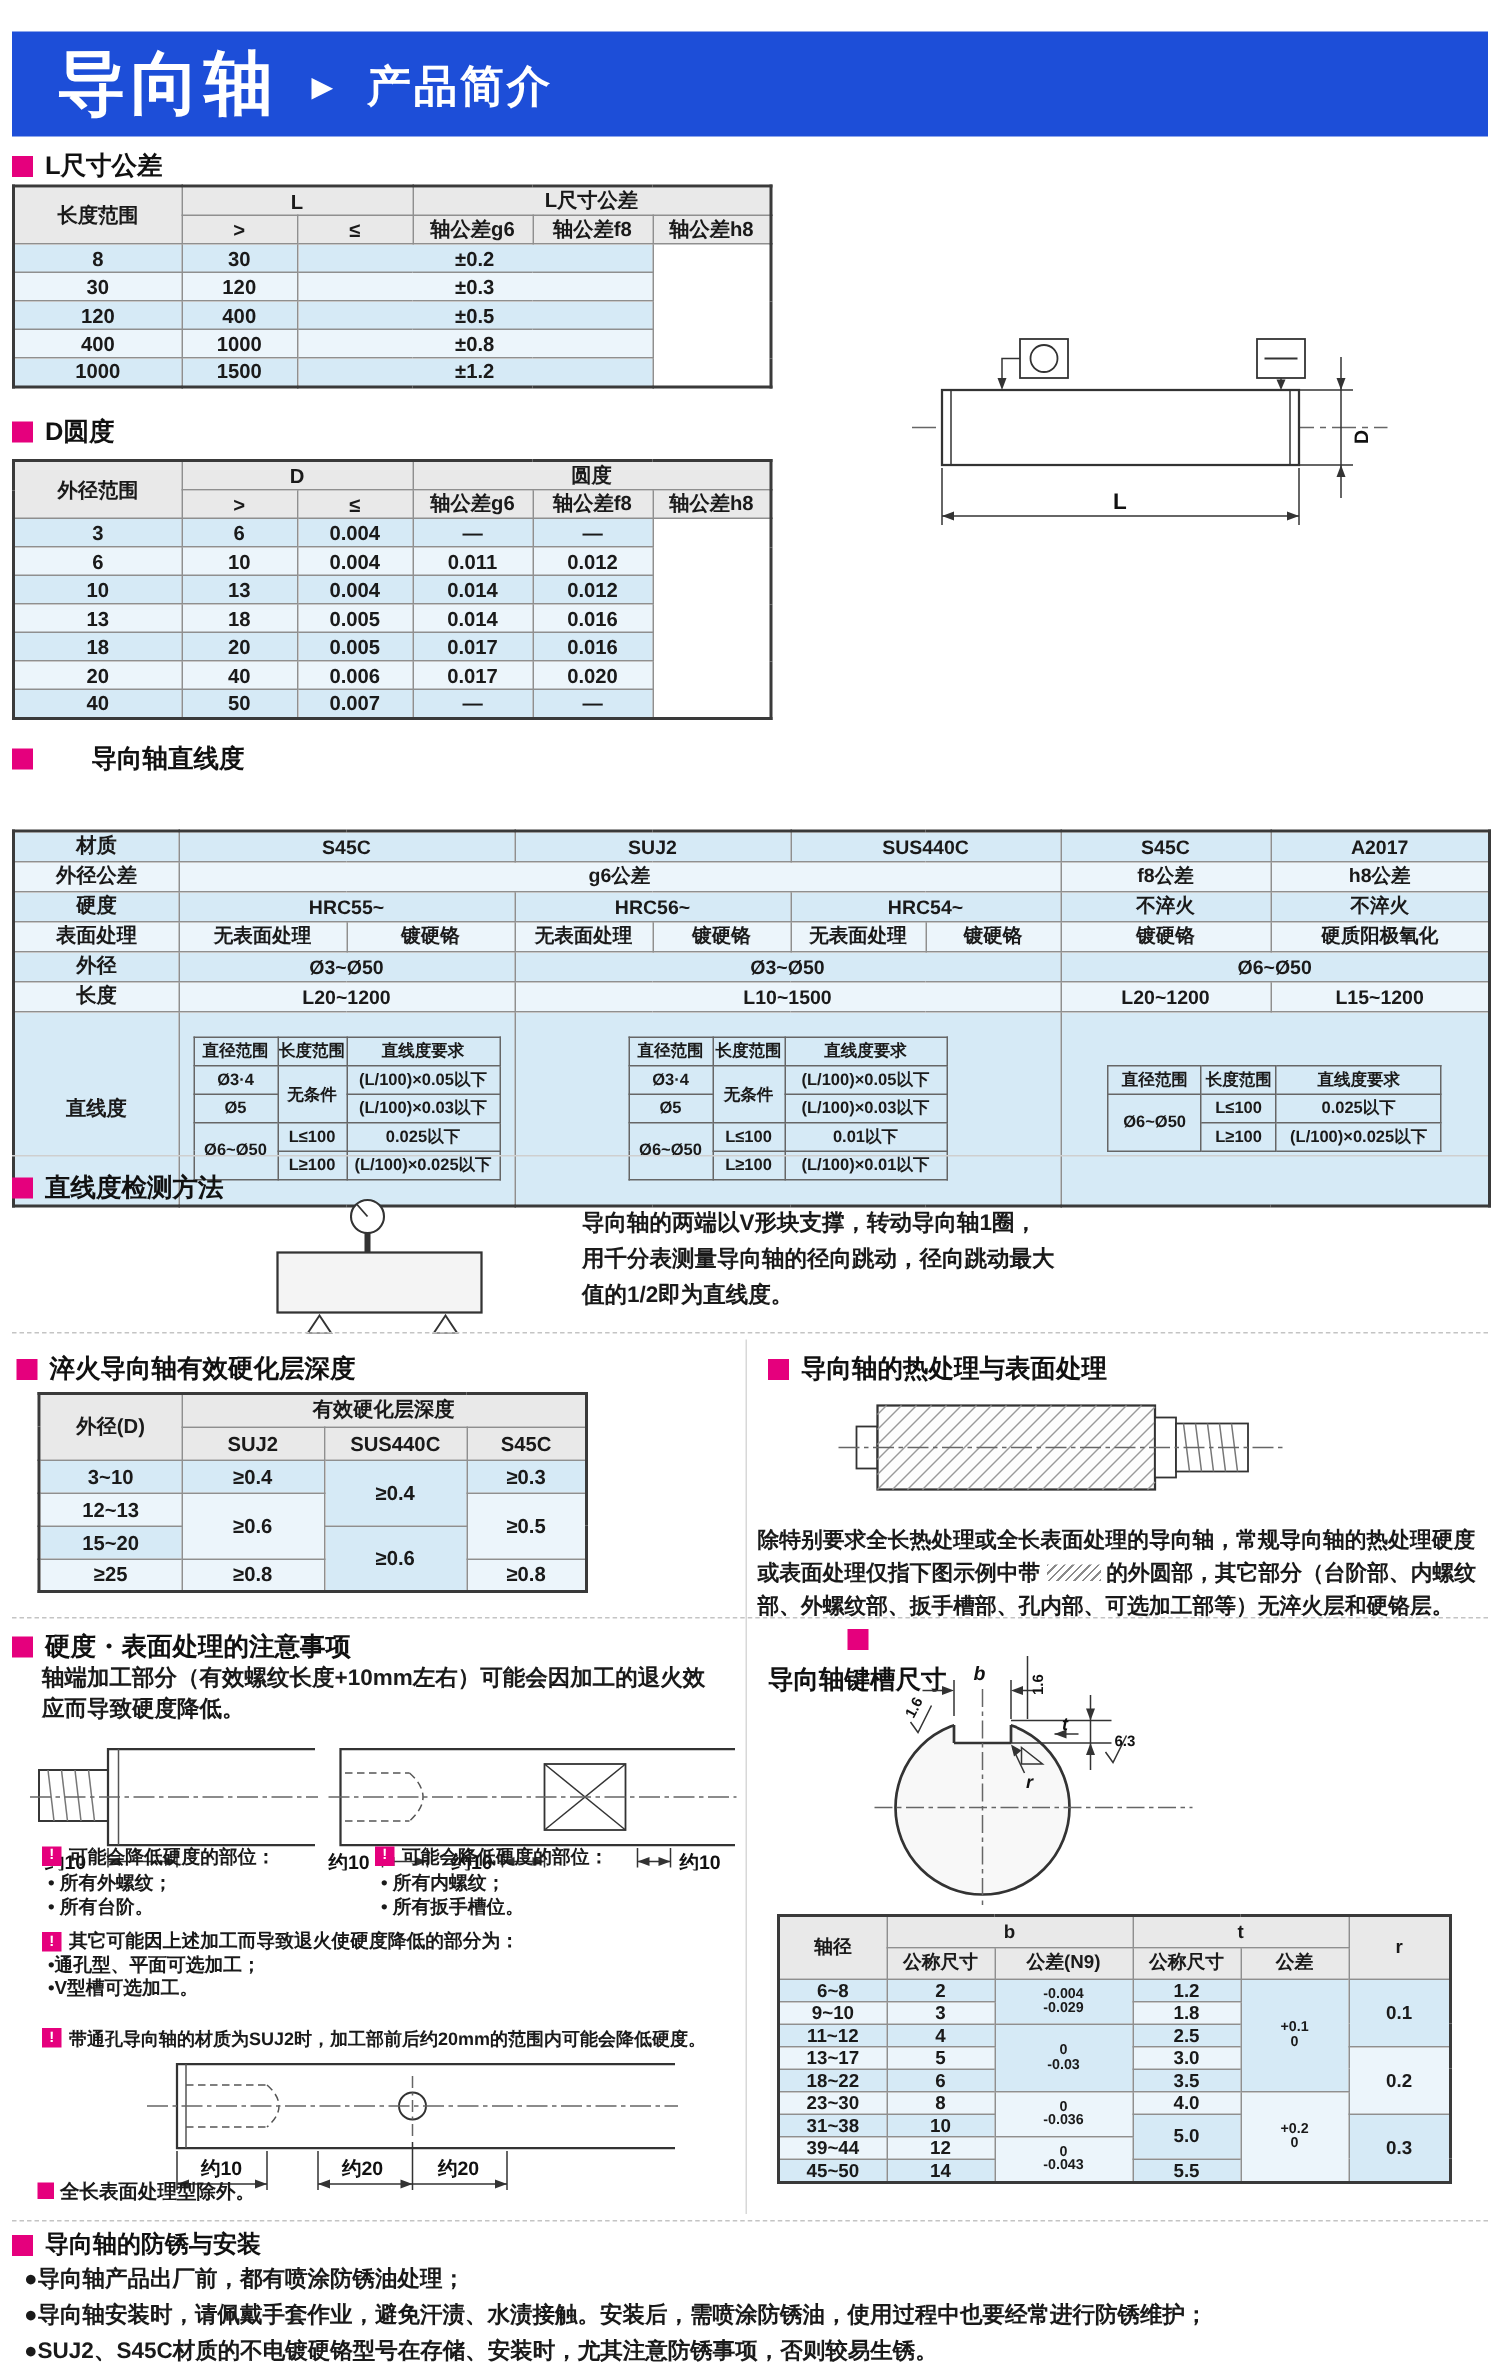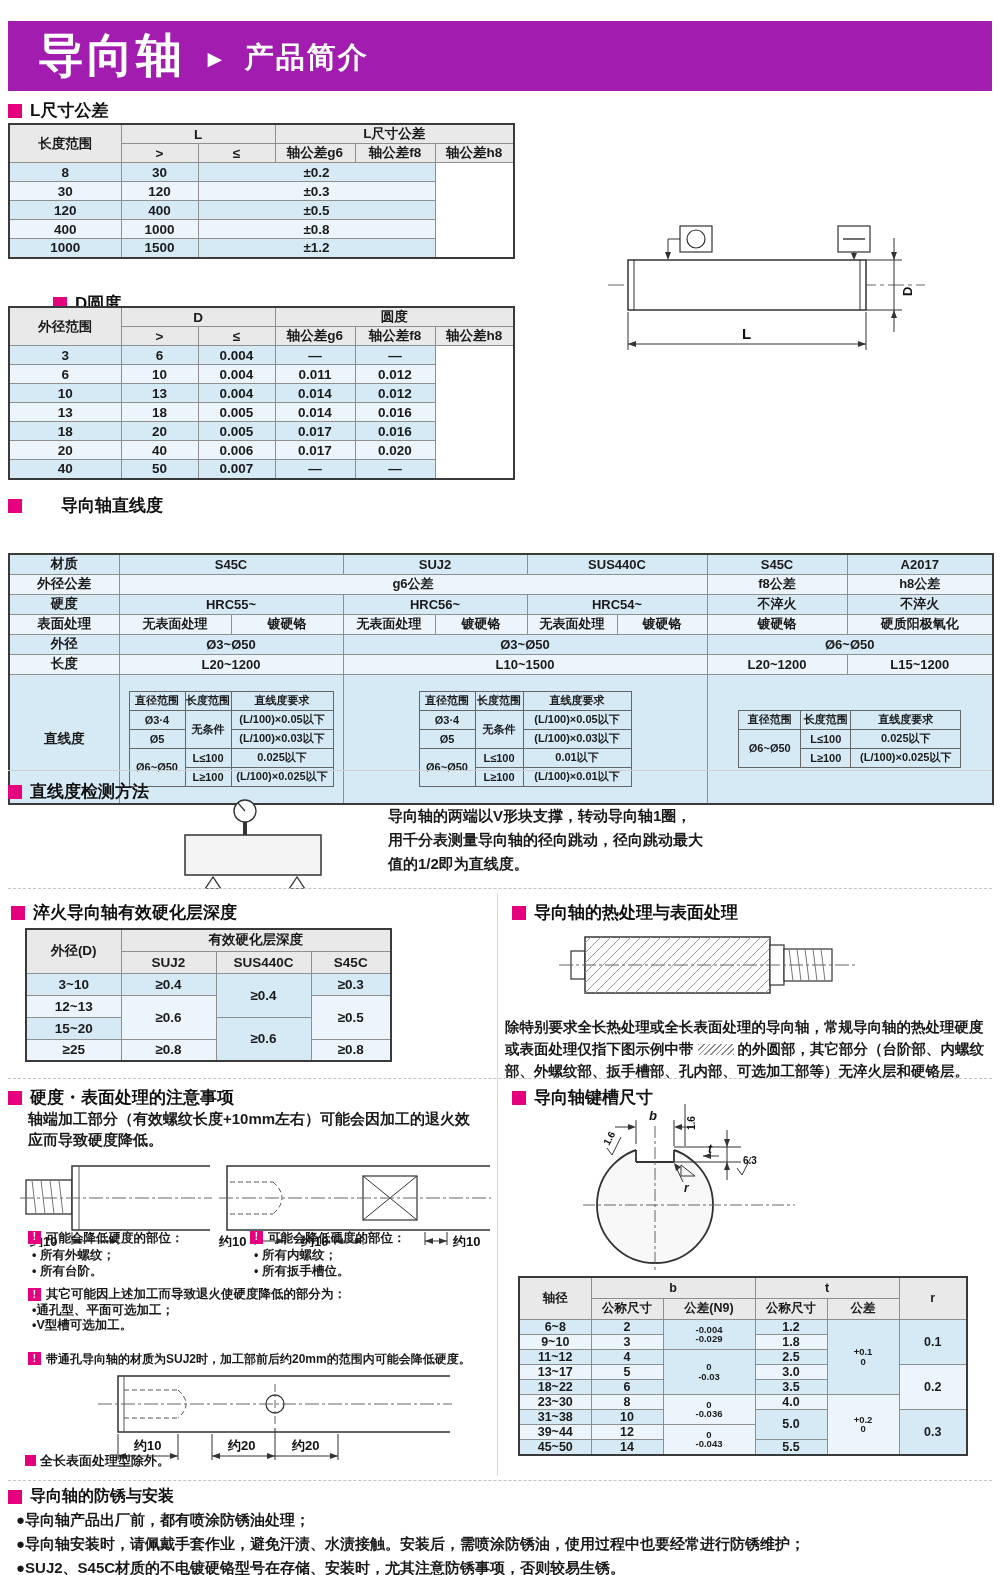--- a/index.html
+++ b/index.html
@@ -1,20 +1,20 @@
 <!DOCTYPE html>
 <html><head>
 <meta charset="utf-8">
 <style>
   html,body{margin:0;padding:0;background:#fff;}
   .page{position:relative;width:1000px;height:1575px;background:#fff;overflow:hidden;
         font-family:"Liberation Sans","DejaVu Sans",sans-serif;color:#1a1a1a;}
   .abs{position:absolute;}
   
-  .topbar{left:8px;top:21px;width:984px;height:70px;background:#a21caf;color:#fff;
+  .topbar{left:8px;top:21px;width:984px;height:70px;background:#1d4ed8;color:#fff;
           display:flex;align-items:center;padding-left:30px;box-sizing:border-box;}
   .topbar .big{font-size:46px;font-weight:bold;letter-spacing:3px;}
   .topbar .arr{font-size:24px;margin:6px 18px 0 18px;}
   .topbar .sub{font-size:29px;font-weight:bold;margin-top:4px;letter-spacing:2px;}
   
   .sec-title{display:flex;align-items:center;gap:8px;font-weight:bold;font-size:17px;color:#111;}
   .sq{width:14px;height:14px;background:#e5007d;flex:0 0 auto;}
   
   table.t{border-collapse:collapse;table-layout:fixed;border:2px solid #3a3a3a;}
   table.t td,table.t th{border:1px solid #8f8f8f;text-align:center;vertical-align:middle;
@@ -122,21 +122,21 @@
           <td colspan="3">±0.8</td>
         </tr>
     <tr class="ra">
           <td>1000</td>
           <td>1500</td>
           <td colspan="3">±1.2</td>
         </tr>
   </tbody>
     </table>
 
-  <div class="abs sec-title" style="left:8px;top:292px;margin-left:45px;">
+  <div class="abs sec-title" style="left:8px;top:276px;">
     <span class="sq"></span>
     <span>D圆度</span>
   </div>
   <table class="t dt2 abs" style="left:8px;top:306px;width:505px;">
     <colgroup>
         <col style="width:112px">
         <col style="width:77px">
         <col style="width:77px">
         <col style="width:80px">
         <col style="width:80px">
@@ -628,21 +628,21 @@
     <polygon points="248,88 240,85 240,91" fill="#333"></polygon>
     <text class="dim" x="44" y="82">约10</text>
     <text class="dim" x="138" y="82">约20</text>
     <text class="dim" x="202" y="82">约20</text>
   </svg>
 
   <div class="abs btxt" style="left:25px;top:1452px;font-size:13px;">
     <span class="pinksq-s"></span><span>全长表面处理型除外。</span>
   </div>
 
-  <div class="abs sec-title" style="left:512px;top:1086px;">
+  <div class="abs sec-title" style="left:512px;top:1086px;flex-direction:column;">
     <span class="sq"></span>
     <span>导向轴键槽尺寸</span>
   </div>
   <svg class="abs" style="left:545px;top:1100px;" width="330" height="172" viewBox="0 0 330 172">
     <circle cx="110" cy="105" r="58" fill="#f8f8f8" stroke="#333" stroke-width="1.8"></circle>
     <rect x="91" y="41" width="38" height="21" fill="#fff" stroke="none"></rect>
     <path d="M91 62 H129 M91 62 V50 M129 62 V50" fill="none" stroke="#333" stroke-width="1.8"></path>
     <line x1="110" y1="26" x2="110" y2="170" stroke="#666" stroke-width="1" stroke-dasharray="12 3 3 3"></line>
     <line x1="38" y1="105" x2="250" y2="105" stroke="#666" stroke-width="1" stroke-dasharray="12 3 3 3"></line>
     <line x1="91" y1="44" x2="91" y2="20" stroke="#333" stroke-width="1"></line>

